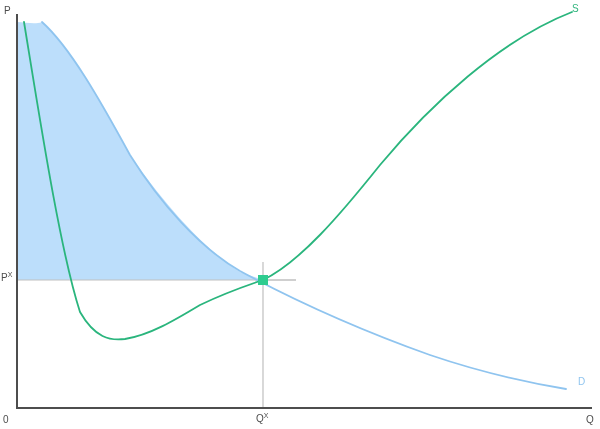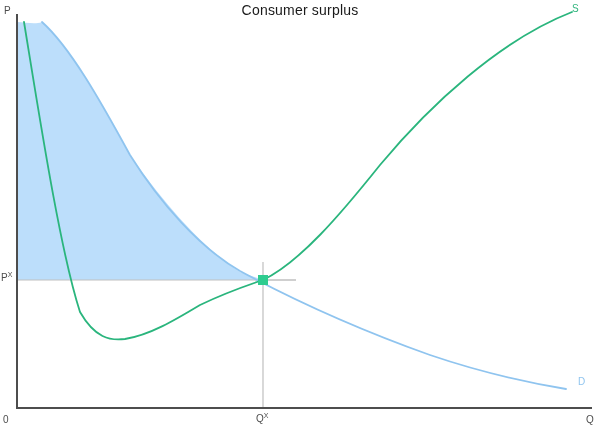--- a/index.html
+++ b/index.html
@@ -58,21 +58,20 @@
   #label-px { left: 1px; top: 271px; }
   #label-qx { left: 256px; top: 412px; }
   #label-supply { left: 572px; top: 3px; color: #31b57e; }
   #label-demand { left: 578px; top: 376px; color: #8fc4ef; }
 </style>
 </head>
 <body>
 
 <div id="chart-root">
 
-  <div id="chart-title">Consumer surplus</div>
 
   <svg id="plot-svg" width="600" height="429" viewBox="0 0 600 429">
 
     <path d="M 17,22
              C 26,22 34,25 42,22
              C 70,47 100,100 130,155
              C 165,205 205,250 240,272
              L 263,280
              L 17,280 Z" fill="#b8dcfb" stroke="none" opacity="0.95"></path>
 

